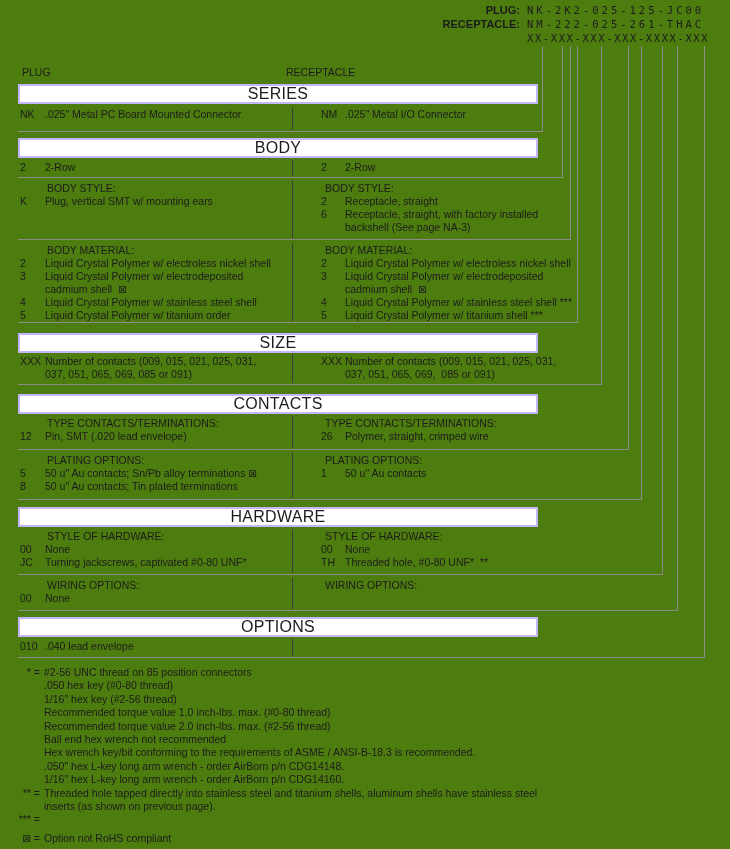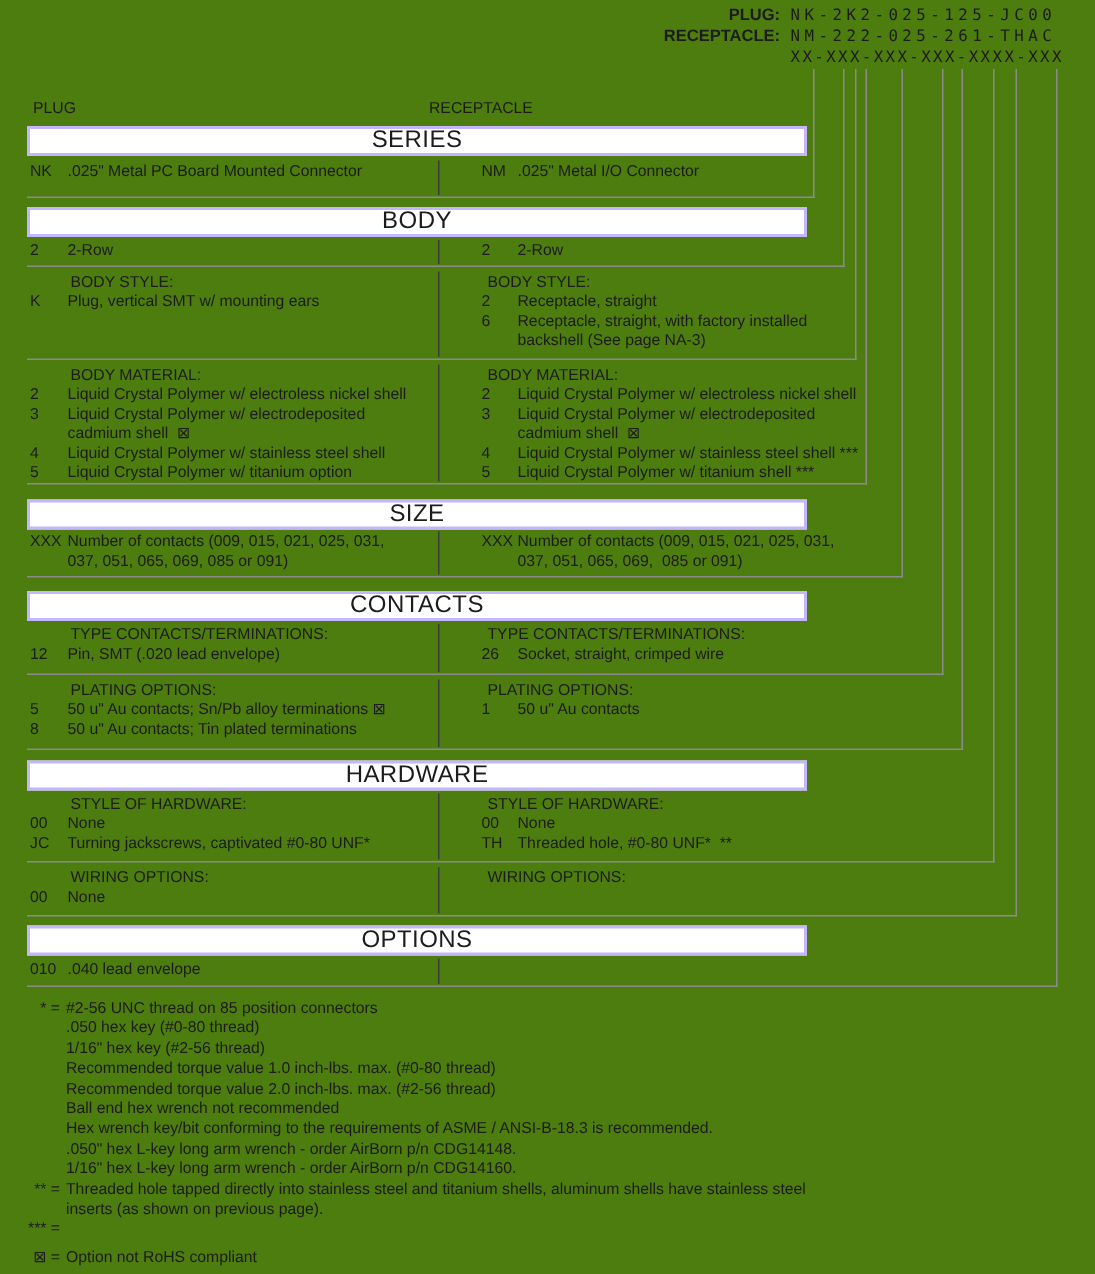--- a/index.html
+++ b/index.html
@@ -120,21 +120,21 @@
             <div class="code">3</div>
             <div class="desc">Liquid Crystal Polymer w/ electrodeposited
 cadmium shell  ⊠</div>
           </div>
           <div class="rowline">
             <div class="code">4</div>
             <div class="desc">Liquid Crystal Polymer w/ stainless steel shell</div>
           </div>
           <div class="rowline">
             <div class="code">5</div>
-            <div class="desc">Liquid Crystal Polymer w/ titanium option</div>
+            <div class="desc">Liquid Crystal Polymer w/ titanium order</div>
           </div>
         </div>
         <div class="divider"></div>
         <div class="col right">
           <div class="hdr">BODY MATERIAL:</div>
           <div class="rowline">
             <div class="code">2</div>
             <div class="desc">Liquid Crystal Polymer w/ electroless nickel shell</div>
           </div>
           <div class="rowline">
@@ -179,21 +179,21 @@
           <div class="rowline">
             <div class="code">12</div>
             <div class="desc">Pin, SMT (.020 lead envelope)</div>
           </div>
         </div>
         <div class="divider"></div>
         <div class="col right">
           <div class="hdr">TYPE CONTACTS/TERMINATIONS:</div>
           <div class="rowline">
             <div class="code">26</div>
-            <div class="desc">Socket, straight, crimped wire</div>
+            <div class="desc">Polymer, straight, crimped wire</div>
           </div>
         </div>
       </div>
       <div class="connector" style="width: 624px; height: 454px;"></div>
       <div class="subsection" style="top: 451px; height: 49px; width: 624px;">
         <div class="col left">
           <div class="hdr">PLATING OPTIONS:</div>
           <div class="rowline">
             <div class="code">5</div>
             <div class="desc">50 u" Au contacts; Sn/Pb alloy terminations ⊠</div>

